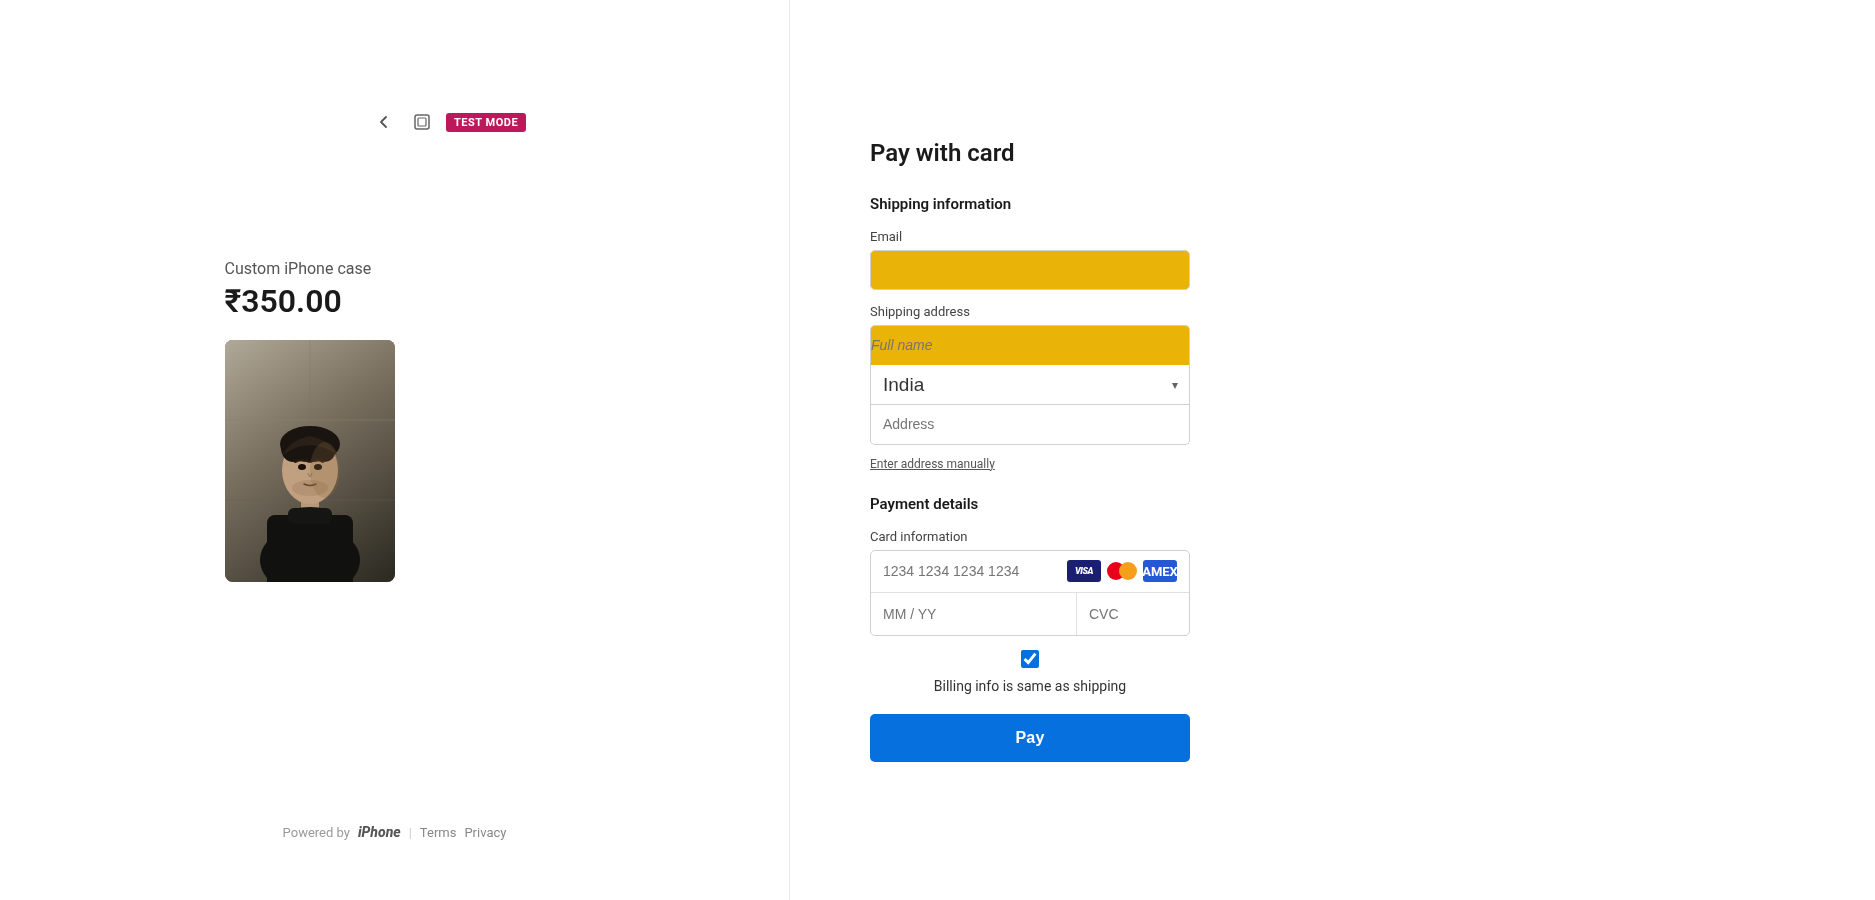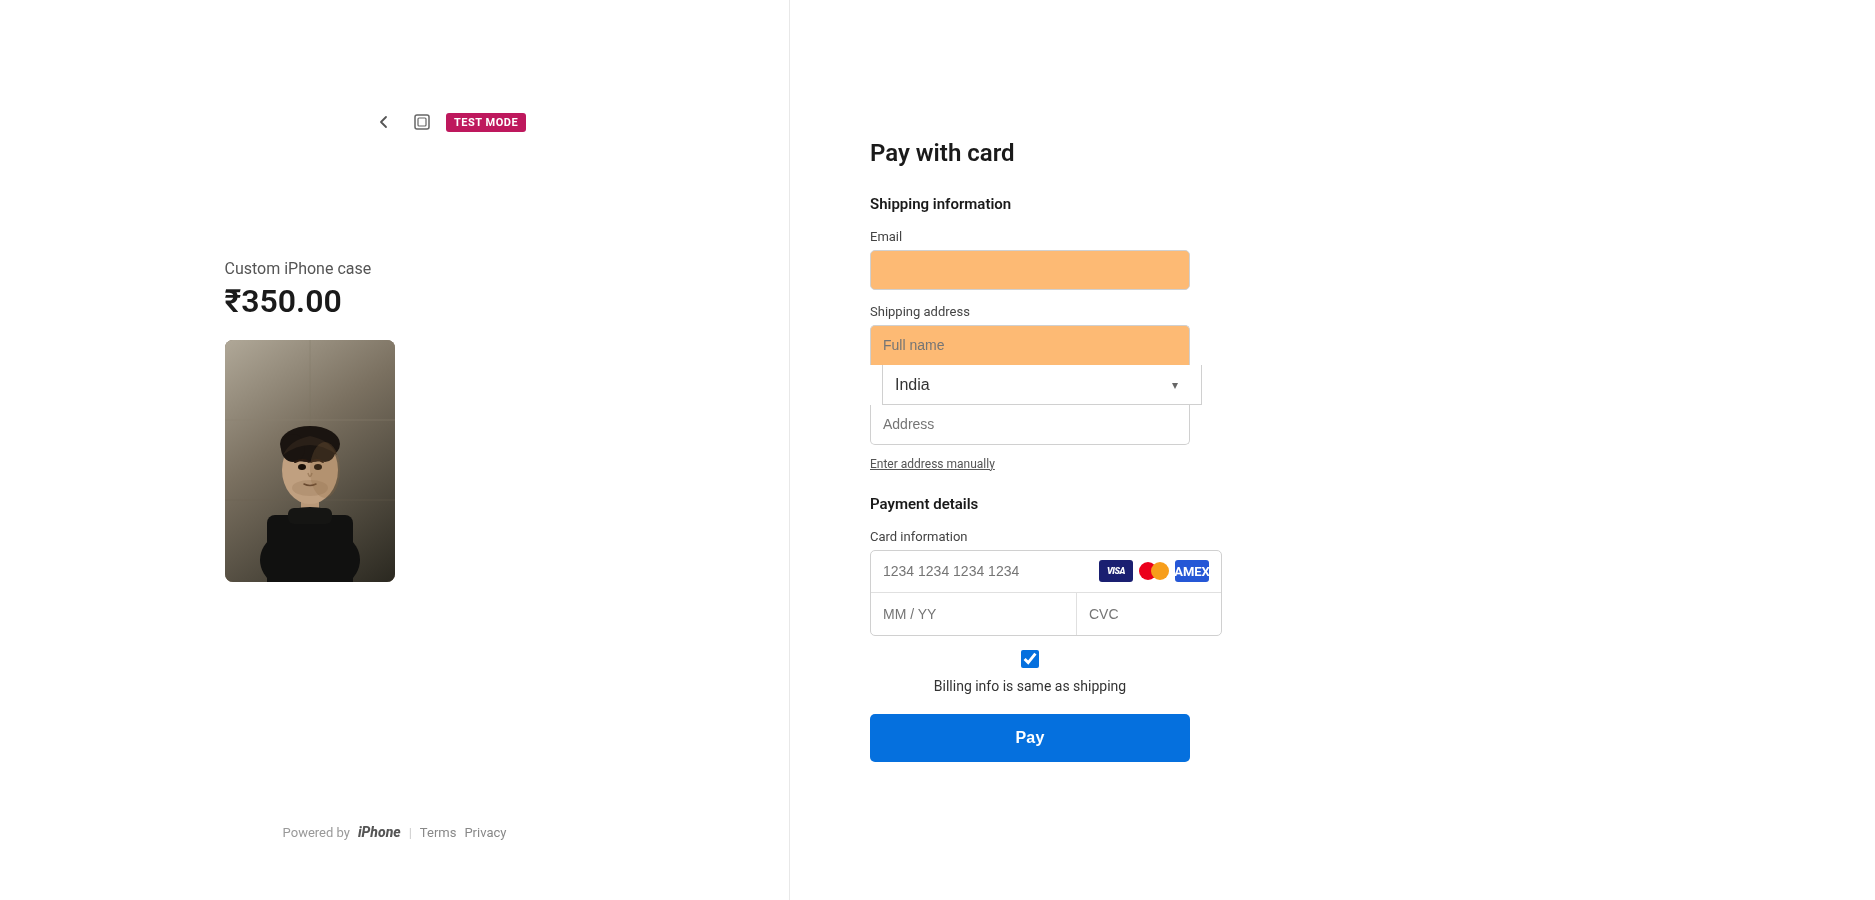--- a/index.html
+++ b/index.html
@@ -153,47 +153,47 @@
       color: #444;
       margin-bottom: 6px;
       display: block;
     }
 
     .form-input {
       width: 100%;
       height: 40px;
       border: 1px solid #d0d0d0;
       border-radius: 5px;
-      padding: 0 12px;
+      padding: 0 0;
       font-size: 14px;
       color: #333;
-      background: #fdba74;
+      background: #eab308;
       outline: none;
+      font-style: italic;
     }
 
     .country-select-wrapper {
       position: relative;
       width: 100%;
     }
 
     .country-select {
       width: 100%;
       height: 40px;
       border: 1px solid #d0d0d0;
       border-radius: 0;
       padding: 0 12px;
-      font-size: 16px;
+      font-size: 19px;
       color: #333;
       background: #fff;
       outline: none;
       appearance: none;
       -webkit-appearance: none;
       cursor: pointer;
       border-top: none;
-      margin-left: 12px;
     }
 
     .chevron-icon {
       position: absolute;
       right: 12px;
       top: 50%;
       transform: translateY(-50%);
       pointer-events: none;
       color: #666;
       font-size: 12px;
@@ -220,21 +220,21 @@
       display: block;
       margin-top: 6px;
       margin-bottom: 20px;
     }
 
     .payment-section {
       margin-top: 4px;
     }
 
     .card-info-wrapper {
-      width: 352px;
+      width: 320px;
       border: 1px solid #d0d0d0;
       border-radius: 5px;
       overflow: hidden;
       margin-bottom: 14px;
     }
 
     .card-number-row {
       display: flex;
       align-items: center;
       padding: 0 12px;

